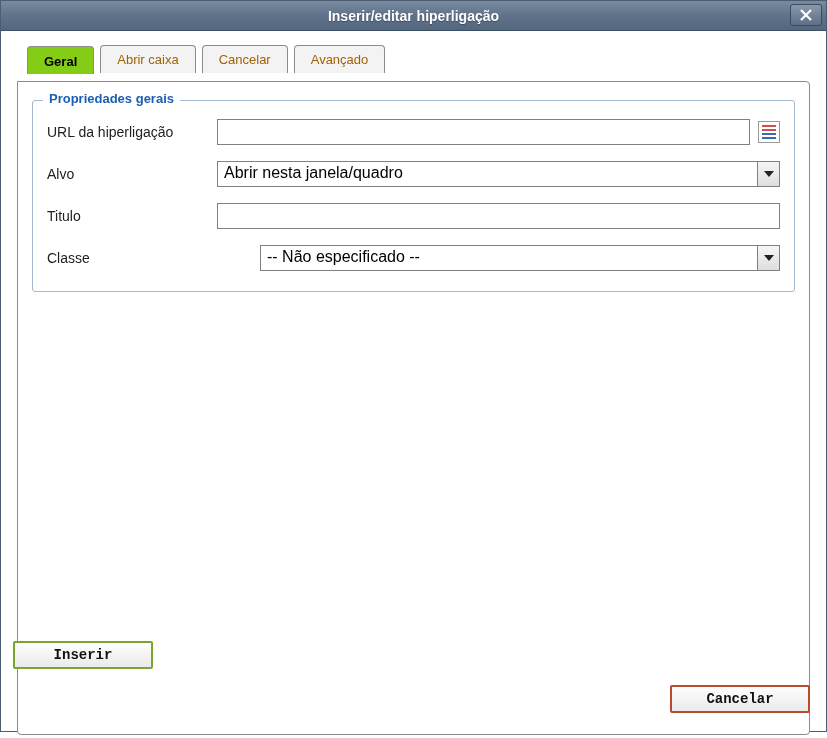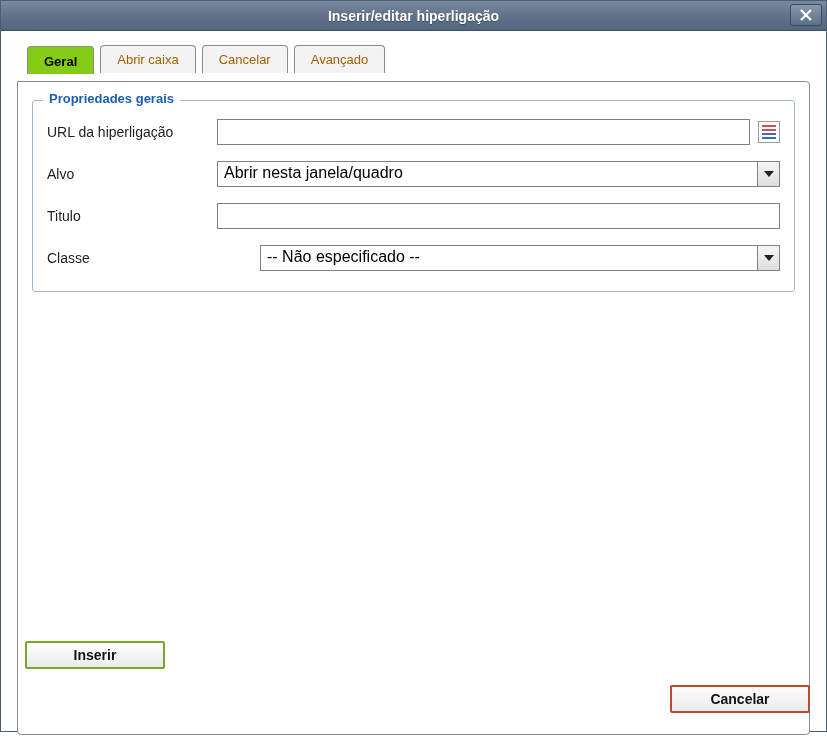--- a/index.html
+++ b/index.html
@@ -167,25 +167,26 @@
     width: 14px;
     height: 14px;
     background:
       linear-gradient(#cc5151 0 0) 0 0/100% 2px no-repeat,
       linear-gradient(#cc5151 0 0) 0 4px/100% 2px no-repeat,
       linear-gradient(#3a6ab5 0 0) 0 8px/100% 2px no-repeat,
       linear-gradient(#3a6ab5 0 0) 0 12px/100% 2px no-repeat;
   }
   .button-row {
     position: absolute;
-    left: 24px;
+    left: 12px;
     right: 16px;
     bottom: 18px;
     display: flex;
     justify-content: space-between;
+    font-family: Liberation Mono, monospace;
   }
   .btn {
     min-width: 140px;
     height: 28px;
     font-size: 14px;
     font-weight: bold;
     border-radius: 2px;
     cursor: pointer;
     background: linear-gradient(to bottom,#fefefe,#eaeaea);
     display: flex;

